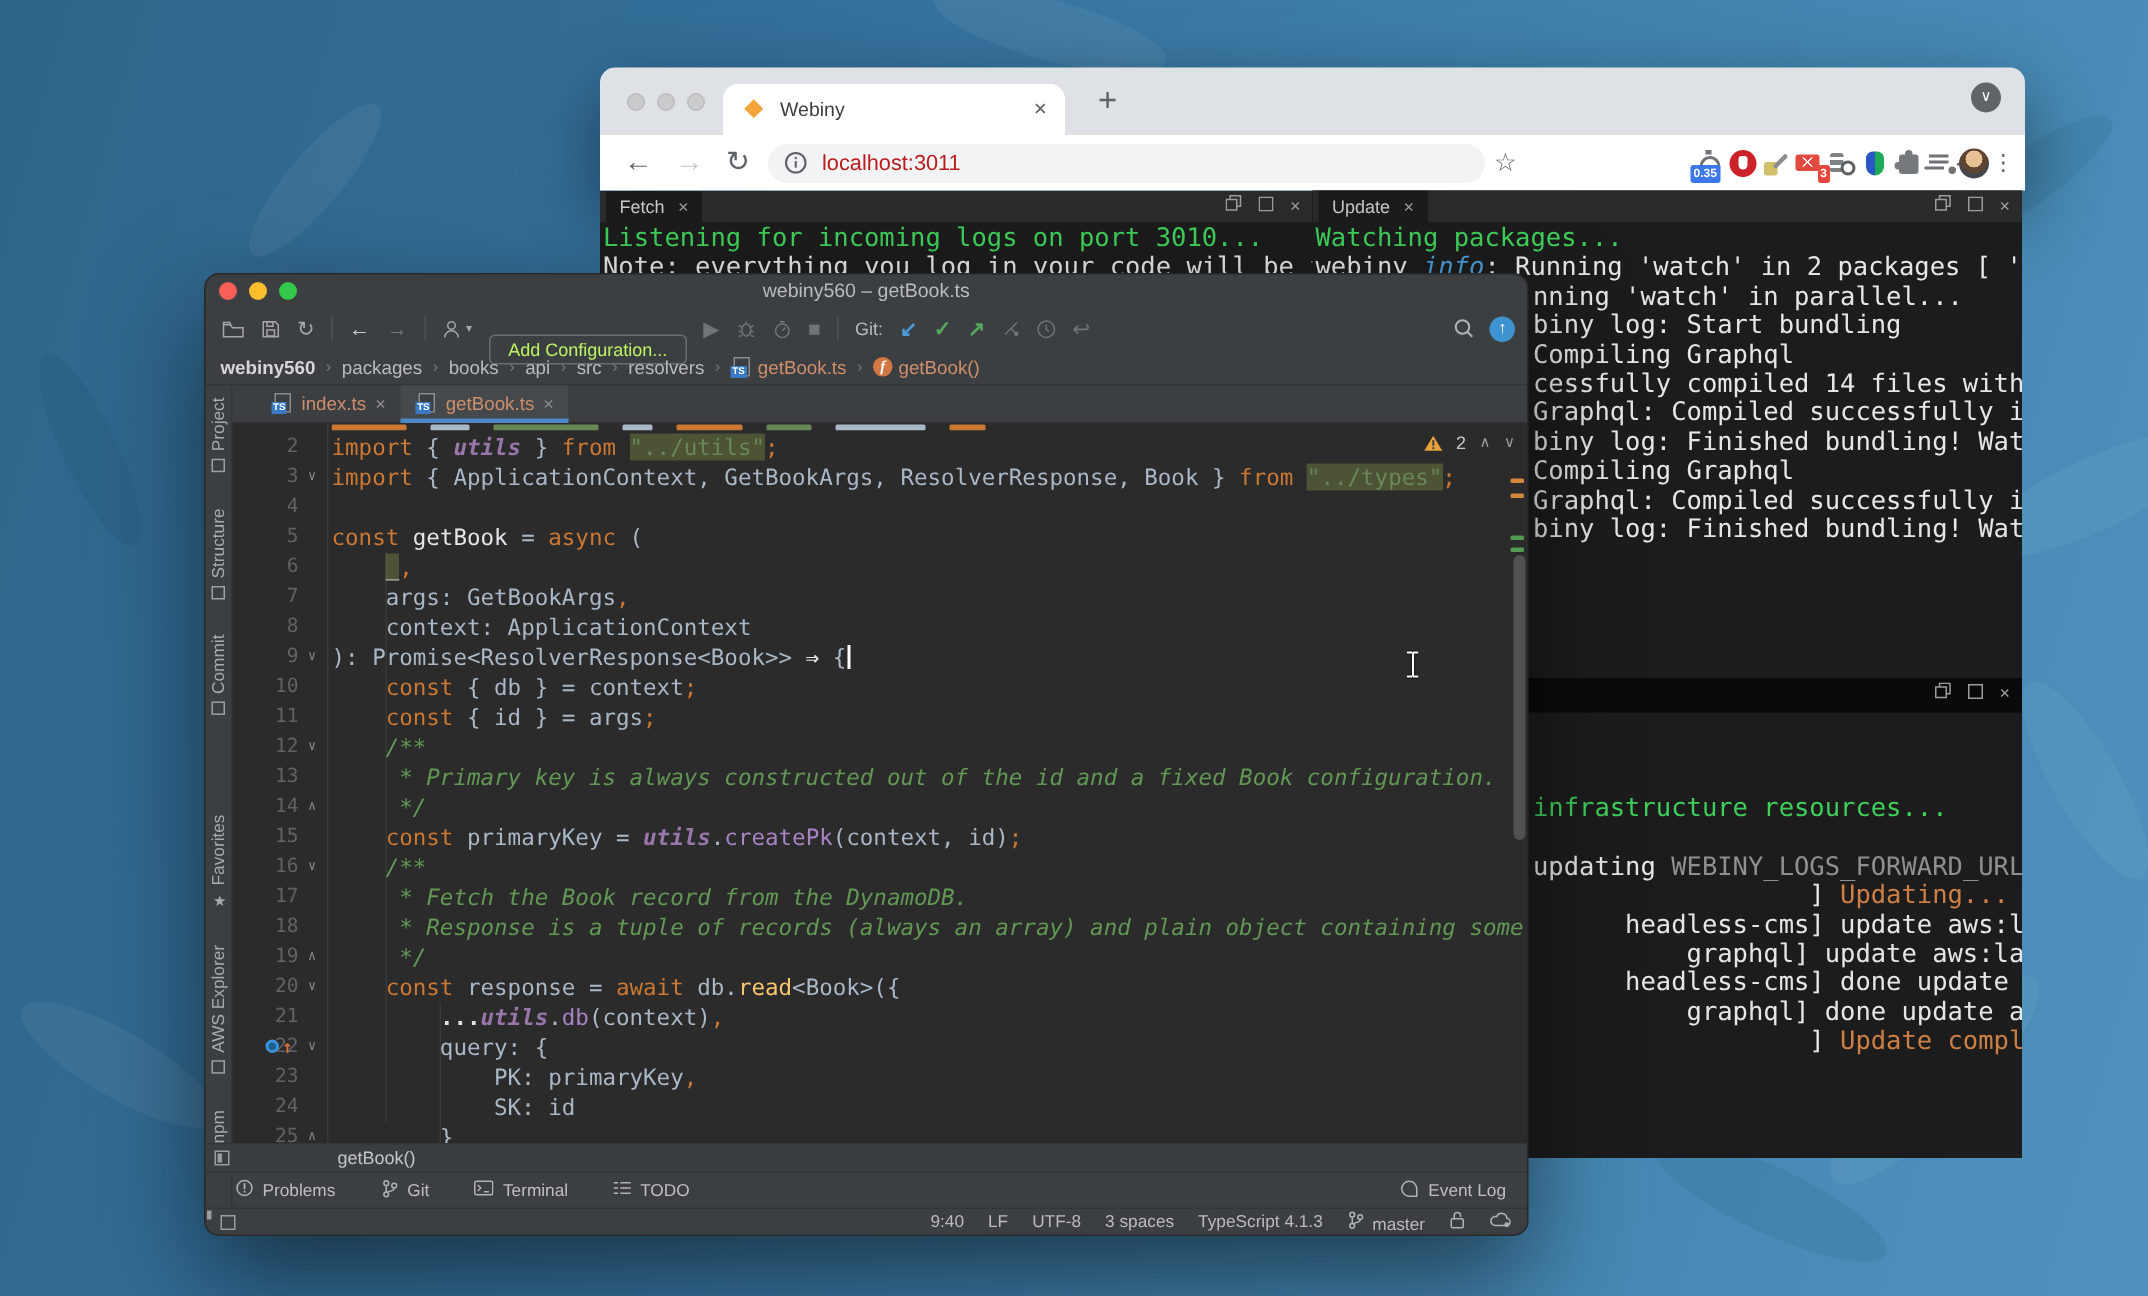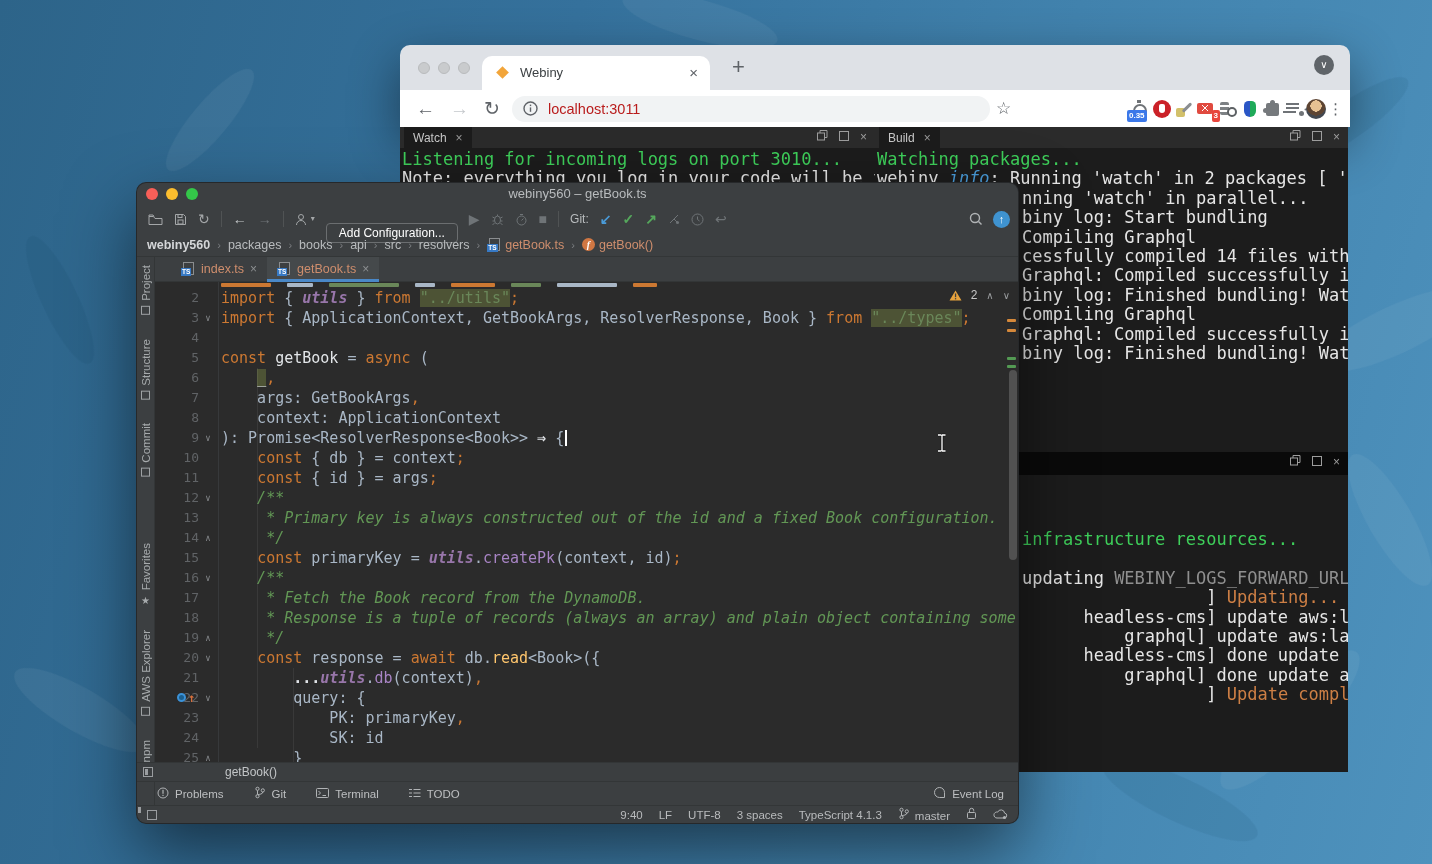--- a/index.html
+++ b/index.html
@@ -80,21 +80,21 @@
   .ide-lights{position:absolute;left:9px;top:5px;display:flex;gap:8px;}
   .ilight{width:12px;height:12px;border-radius:50%;}
   .ilight.r{background:#f75f58;}.ilight.y{background:#fbbd2e;}.ilight.g{background:#34c749;}
   .ide-title-text{text-align:center;line-height:22px;font-size:13px;color:#b9bcbe;}
   .ide-toolbar{position:absolute;top:22px;left:0;right:0;height:28px;display:flex;align-items:center;gap:11px;padding-left:11px;}
   .tbi{flex:none;display:flex;align-items:center;gap:2px;color:#a4a7a9;font-size:14px;line-height:16px;}
   .tbi.dim{color:#6f7477;}
   .tbi.blue{color:#4a9bd8;font-weight:bold;}
   .tbi.green{color:#55a85c;font-weight:bold;}
   .tsep{width:1px;height:16px;background:#505354;flex:none;}
-  .addcfg{height:20px;padding:0 12px;border:1px solid #6b6e70;border-radius:4px;font-size:12px;color:#ffffff;
+  .addcfg{height:20px;padding:0 12px;border:1px solid #6b6e70;border-radius:4px;font-size:12px;color:#bef264;
           background:transparent;display:flex;align-items:center;margin-top:27px;}
   .git-label{font-size:12px;color:#b9bcbe;}
   .tb-right{position:absolute;right:8px;top:0;height:28px;display:flex;align-items:center;gap:10px;}
   .upd-circle{width:17px;height:17px;border-radius:50%;background:#3f93d0;color:#fff;font-size:11px;font-weight:bold;
               text-align:center;line-height:17px;}
   .ide-crumbs{position:absolute;top:50px;left:0;right:0;height:24px;display:flex;align-items:center;
               padding-left:10px;font-size:12.5px;color:#b9bcbe;border-bottom:1px solid #333637;}
   .crumb{display:flex;align-items:center;gap:4px;}
   .crumb-root{font-weight:bold;color:#d4d6d8;}
   .crumb-sep{margin:0 7px;color:#7b7e80;font-size:11px;}
@@ -225,41 +225,41 @@
         <div class="ext ext-playlist" data-interactable="true"></div>
         <div class="ext ext-avatar" data-interactable="true"></div>
         <div class="ext ext-menu" data-interactable="true">⋮</div>
       </div>
   </div>
 </div>
 
 <div class="term logs" data-interactable="false">
   <div class="term-head" data-interactable="false">
     <div class="term-tab" data-interactable="true">
-      <span data-interactable="false">Watch</span>
+      <span data-interactable="false">Fetch</span>
       <span class="tclose" data-interactable="true">×</span>
     </div>
     <div class="win-ctl" data-interactable="false">
         <span class="wc" data-interactable="true"><svg width="11" height="11">
             <rect x="0.5" y="3" width="7" height="7" fill="none" stroke="#9d9d9d"></rect>
             <path d="M3 3 v-2.5 h7 v7 h-2.5" fill="none" stroke="#9d9d9d"></path>
           </svg></span>
         <span class="wc" data-interactable="true"><svg width="10" height="10">
             <rect x="0.5" y="0.5" width="9" height="9" fill="none" stroke="#9d9d9d"></rect>
           </svg></span>
         <span class="wc" data-interactable="true">×</span>
       </div>
   </div>
   <div class="term-body" id="logs-body" data-interactable="false"><div class="tline" data-interactable="false"><span class="t-green" data-interactable="false">Listening for incoming logs on port 3010...</span></div><div class="tline" data-interactable="false"><span class="t-white" data-interactable="false">Note: everything you log in your code will be forw</span></div></div>
 </div>
 
 <div class="term build" data-interactable="false">
   <div class="term-head" data-interactable="false">
     <div class="term-tab" data-interactable="true">
-      <span data-interactable="false">Build</span>
+      <span data-interactable="false">Update</span>
       <span class="tclose" data-interactable="true">×</span>
     </div>
     <div class="win-ctl" data-interactable="false">
         <span class="wc" data-interactable="true"><svg width="11" height="11">
             <rect x="0.5" y="3" width="7" height="7" fill="none" stroke="#9d9d9d"></rect>
             <path d="M3 3 v-2.5 h7 v7 h-2.5" fill="none" stroke="#9d9d9d"></path>
           </svg></span>
         <span class="wc" data-interactable="true"><svg width="10" height="10">
             <rect x="0.5" y="0.5" width="9" height="9" fill="none" stroke="#9d9d9d"></rect>
           </svg></span>

